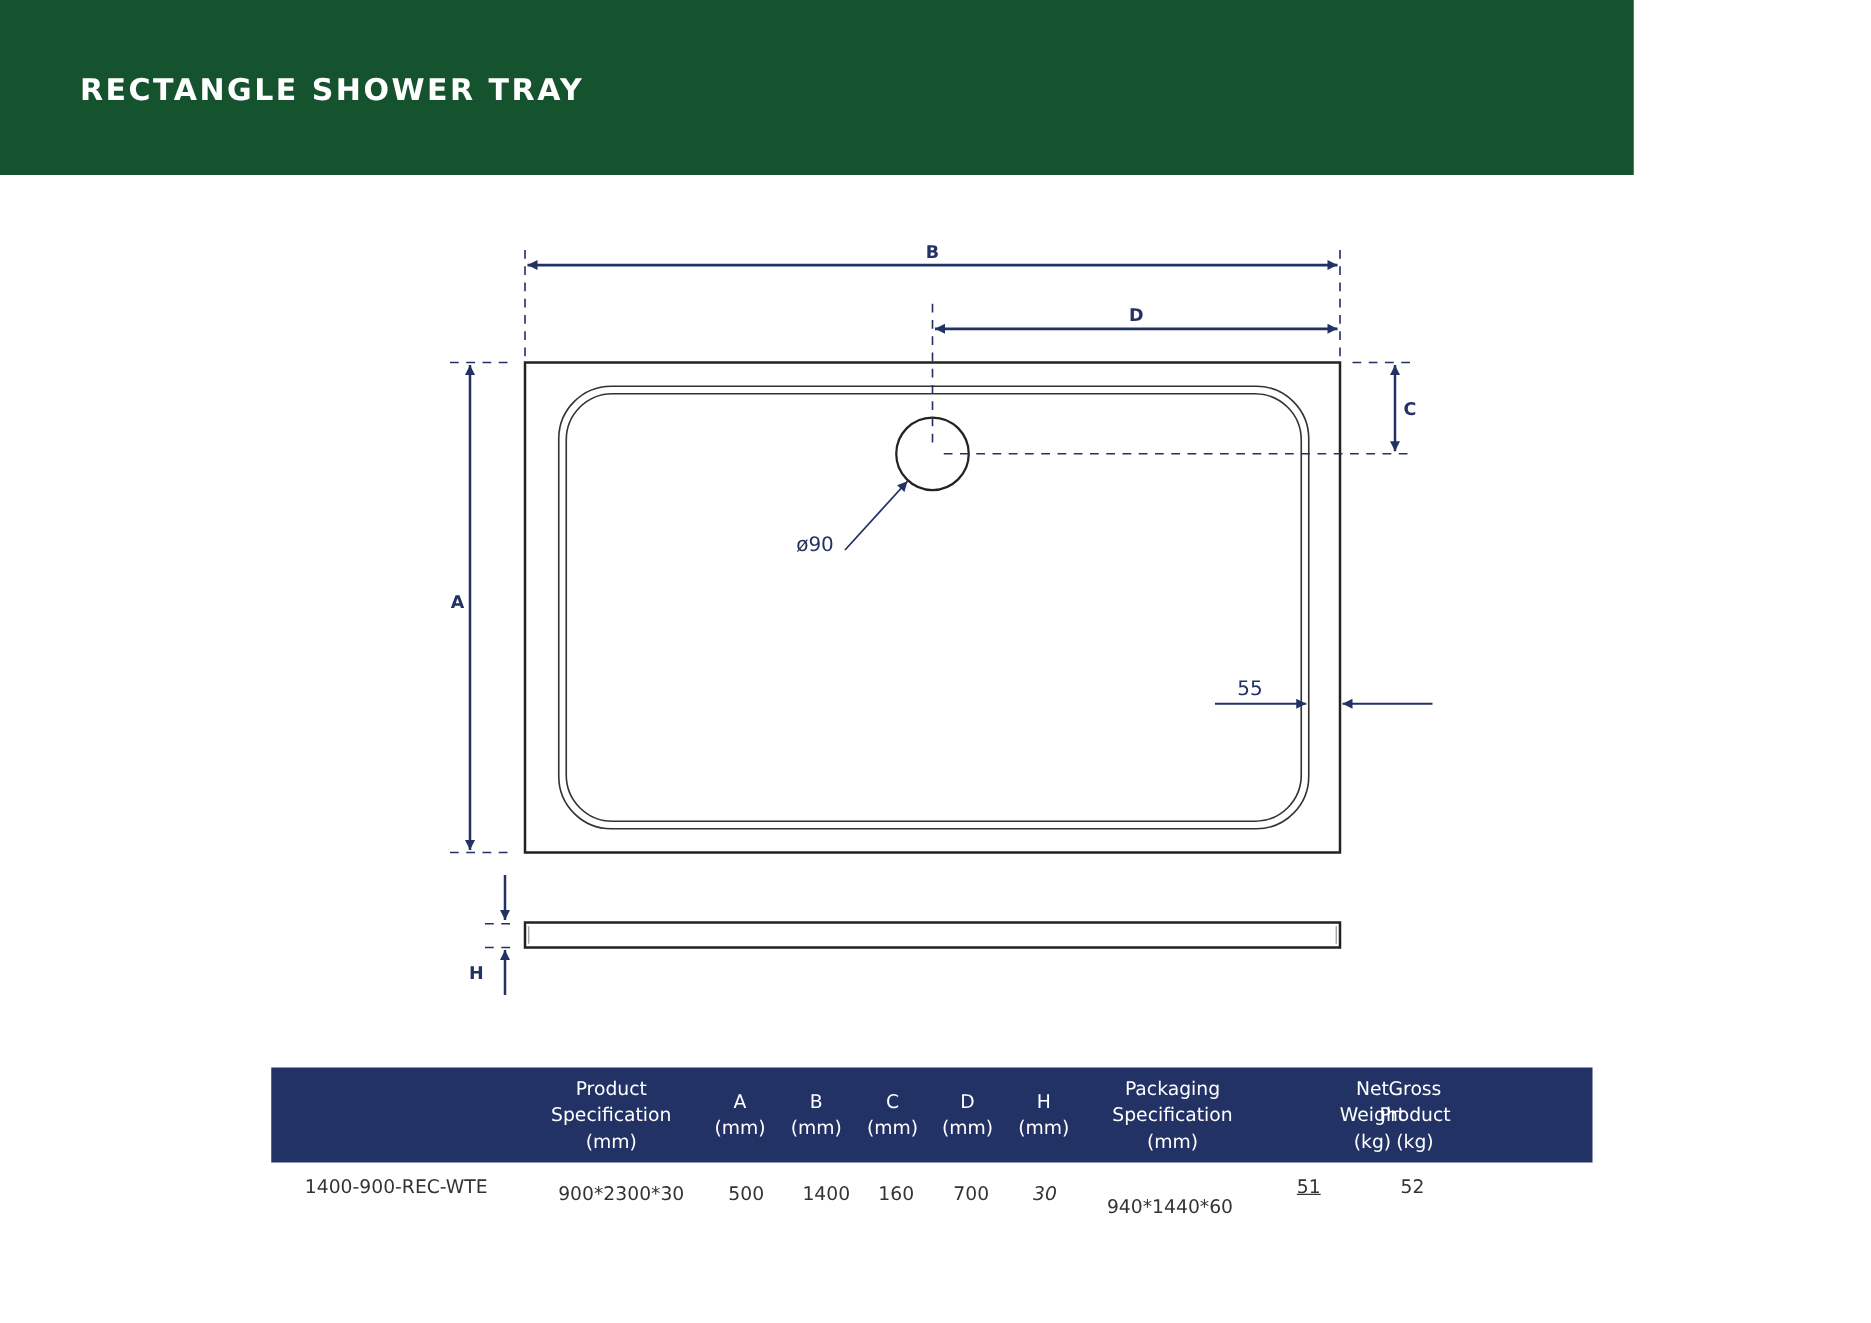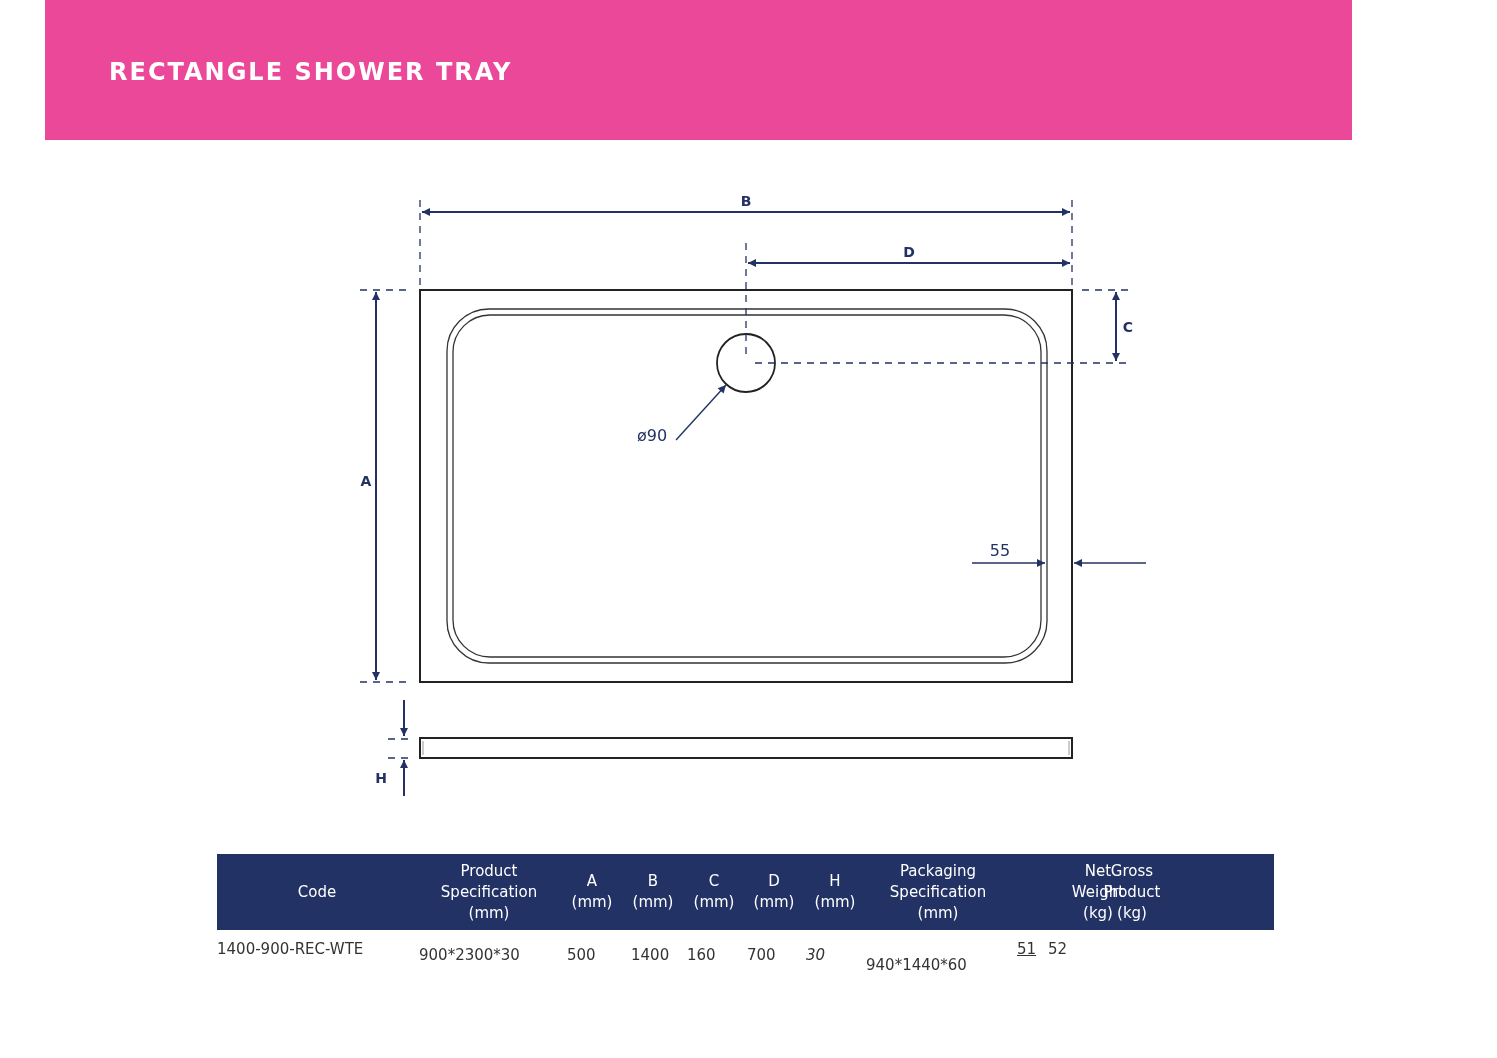--- a/index.html
+++ b/index.html
@@ -1,29 +1,29 @@
 <!DOCTYPE html>
 <html><head>
 <meta charset="utf-8">
 <style>
   html, body { margin:0; padding:0; }
   body { width:1497px; height:1058px; background:#ffffff; position:relative; overflow:hidden;
          font-family:"Liberation Sans", sans-serif; }
-  .header { position:absolute; left:0; top:0; width:1307px; height:140px; background:#ec4899;margin-left:45px; }
+  .header { position:absolute; left:0; top:0; width:1307px; height:140px; background:#14532d; }
   .title { position:absolute; left:64px; top:58px; color:#ffffff; font-size:24px; font-weight:bold;
            letter-spacing:2px; font-family:"DejaVu Sans", sans-serif; }
   svg.drawing { position:absolute; left:0; top:0; }
   .dimlabel { font-family:"DejaVu Sans", sans-serif; font-weight:bold; fill:#233265; font-size:14px; }
   .note { font-family:"DejaVu Sans", sans-serif; fill:#233265; font-size:16px; }
   .table-wrap { position:absolute; left:217px; top:854px; width:1057px; }
   .thead { position:absolute; left:0; top:0; width:1057px; height:76px; background:#233265; }
   .th { position:absolute; top:0; height:76px; display:flex; align-items:center; justify-content:center;
         text-align:center; color:#ffffff; font-size:15px; line-height:21px; white-space:pre-line;
         font-family:"DejaVu Sans", sans-serif; }
-  .td { position:absolute; color:#333333; font-size:15px; white-space:nowrap;
+  .td { position:absolute; color:#333333; font-size:15px; text-align:center; white-space:nowrap;
         font-family:"DejaVu Sans", sans-serif; }
 </style>
 </head>
 <body>
 
 <div class="header">
   <div class="title">RECTANGLE SHOWER TRAY</div>
 </div>
 
 <svg class="drawing" width="1497" height="1058" viewBox="0 0 1497 1058">
@@ -94,21 +94,20 @@
 
   <g>
     <line x1="404" y1="700" x2="404" y2="736" stroke="#233265" stroke-width="2" marker-end="url(#arr)"></line>
     <line x1="404" y1="796" x2="404" y2="760" stroke="#233265" stroke-width="2" marker-end="url(#arr)"></line>
     <text class="dimlabel" x="381" y="783" text-anchor="middle">H</text>
   </g>
 </svg>
 
 <div class="table-wrap">
   <div class="thead">
-    <div class="th" style="left:0;width:200px;">Code</div>
     <div class="th" style="left:202px;width:140px;">Product
 Specification
 (mm)</div>
     <div class="th" style="left:345px;width:60px;">A
 (mm)</div>
     <div class="th" style="left:406px;width:60px;">B
 (mm)</div>
     <div class="th" style="left:467px;width:60px;">C
 (mm)</div>
     <div class="th" style="left:527px;width:60px;">D
@@ -128,15 +127,15 @@
   <div>
     <div class="td" style="left:0;width:200px;top:86px;">1400-900-REC-WTE</div>
     <div class="td" style="left:202px;width:156px;top:92px;">900*2300*30</div>
     <div class="td" style="left:350px;width:60px;top:92px;">500</div>
     <div class="td" style="left:414px;width:60px;top:92px;">1400</div>
     <div class="td" style="left:470px;width:60px;top:92px;">160</div>
     <div class="td" style="left:530px;width:60px;top:92px;">700</div>
     <div class="td" style="left:589px;width:60px;top:92px;font-style:italic;">30</div>
     <div class="td" style="left:649px;width:140px;top:86px;margin-top:16px;">940*1440*60</div>
     <div class="td" style="left:800px;width:60px;top:86px;text-decoration:underline;">51</div>
-    <div class="td" style="left:831px;width:60px;top:86px;">52</div>
+    <div class="td" style="left:883px;width:60px;top:86px;">52</div>
   </div>
 </div>
 
 </body></html>

